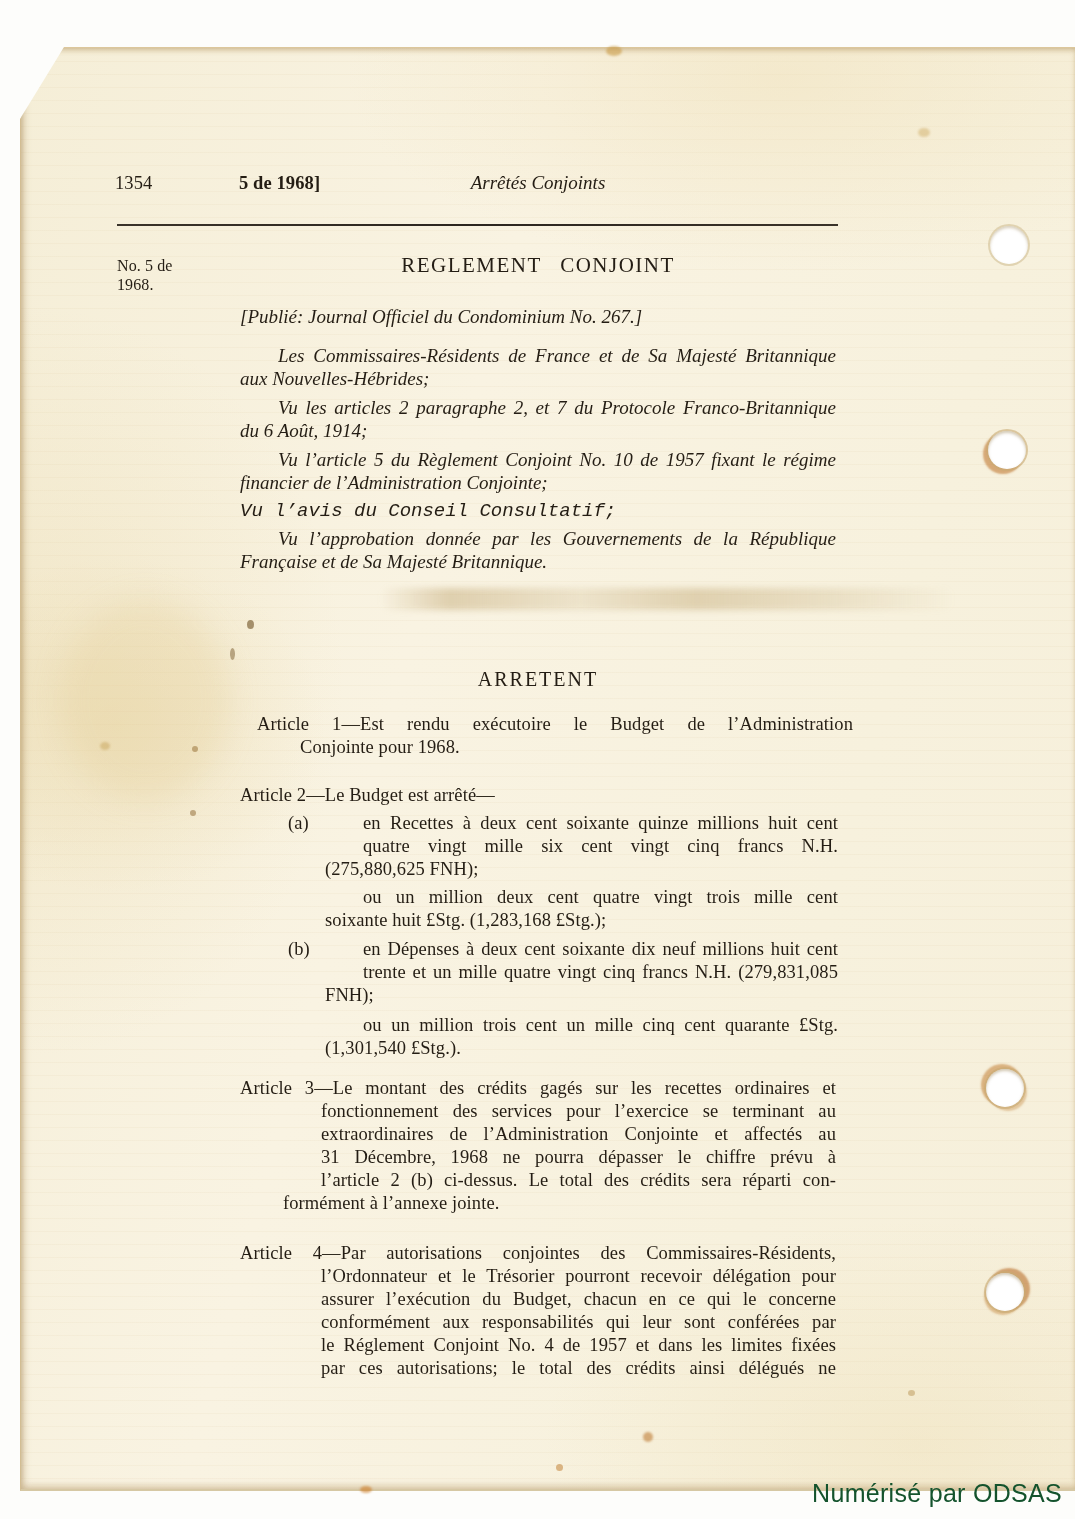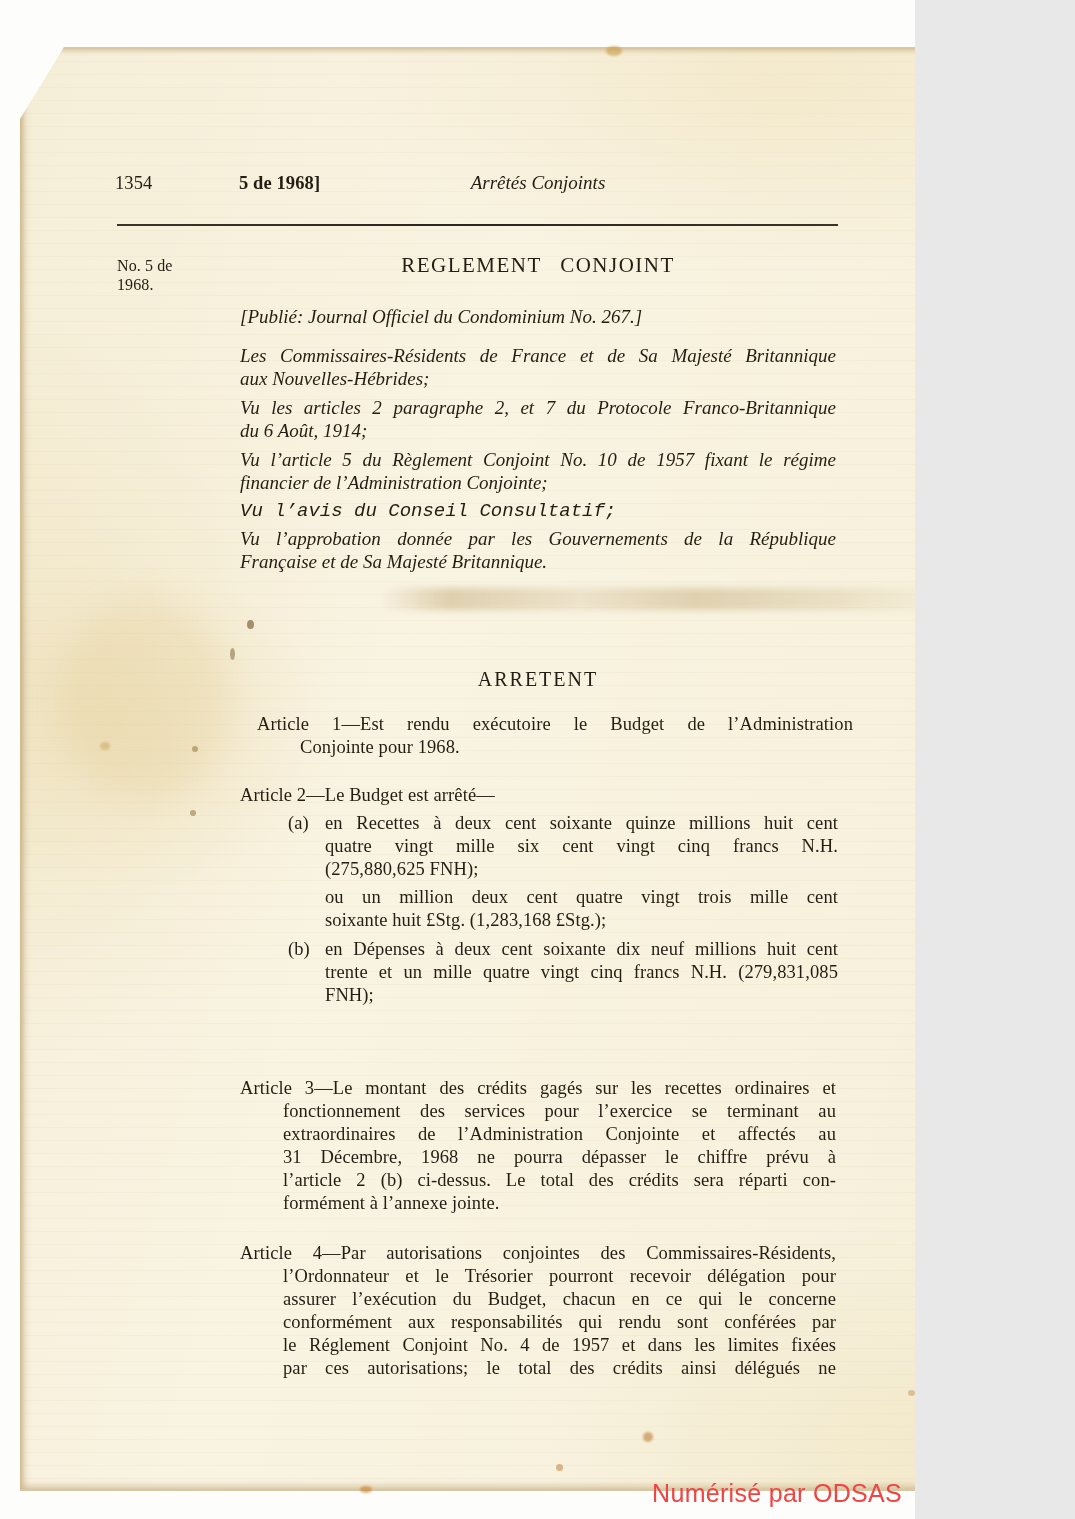--- a/index.html
+++ b/index.html
@@ -1,17 +1,17 @@
 <!DOCTYPE html>
 <html><head>
 <meta charset="utf-8">
 <style>
   html,body { margin:0; padding:0; background:#e8e8e8; }
   .scan {
-    position:relative; width:915px; height:1519px; overflow:hidden;
+    position:relative; width:1075px; height:1519px; overflow:hidden;
     background:#fdfdfb;
     font-family:"Liberation Serif", serif;
   }
   
   .paper {
     position:absolute; left:20px; top:47px; width:1055px; height:1441px;
     background:
       radial-gradient(620px 280px at 72% 2%, rgba(238,222,180,0.45), transparent 70%),
       radial-gradient(420px 520px at 2% 44%, rgba(231,211,160,0.30), transparent 72%),
       radial-gradient(300px 240px at 9% 47%, rgba(226,202,140,0.25), transparent 70%),
@@ -41,34 +41,34 @@
     position:absolute; left:380px; top:588px; width:575px; height:22px;
     background:linear-gradient(90deg, rgba(190,165,110,0) 0%, rgba(188,160,105,0.42) 12%,
       rgba(188,160,105,0.18) 35%, rgba(188,160,105,0.40) 55%, rgba(188,160,105,0.22) 78%, rgba(190,165,110,0) 100%);
     filter:blur(3px); border-radius:10px;
   }
   
   .txt { position:absolute; color:#241d14; }
   .roman { font-size:18.5px; line-height:23px; letter-spacing:0.1px; }
   .ital  { font-size:19px;  line-height:23px; font-style:italic; }
   .ln { height:23px; overflow:hidden; }
-  .ln.j { text-align:justify; }
+  .ln.j { text-align:justify;margin-left:38px; }
   .ln.j::after { content:""; display:inline-block; width:100%; height:0; }
   .hang .ln:first-child { margin-left:-43px; width:calc(100% + 43px); }
   .center { text-align:center; }
   .hdr-issue { font-weight:bold; }
   .doc-title { font-size:21px; letter-spacing:1.5px; word-spacing:12px; }
   .arretent  { font-size:20px; letter-spacing:2px; }
   .rule { position:absolute; left:117px; top:224px; width:721px; height:2px;
           background:linear-gradient(90deg,#3a332a 0%, #2c2620 50%, #3a332a 100%); }
   .margin-note { font-size:16px; line-height:19px; }
   .item-marker { position:absolute; left:-37px; top:0; }
   .watermark {
     position:absolute; right:13px; top:1479px;
-    font-family:"Liberation Sans", sans-serif; font-size:25px; color:#ef4444; letter-spacing:0.3px;
+    font-family:"Liberation Sans", sans-serif; font-size:25px; color:#14532d; letter-spacing:0.3px;
   }
 </style>
 </head>
 <body>
 
 <div class="scan">
 
   <div class="paper"></div>
 
   <div class="ghost"></div>
@@ -148,34 +148,38 @@
     </div>
 
   <div class="txt roman" style="left:325px; top:938px; width:513px;">
     <span class="item-marker">(b)</span>
     <div>
         <div class="ln j">en Dépenses à deux cent soixante dix neuf millions huit cent</div>
         <div class="ln j">trente et un mille quatre vingt cinq francs N.H. (279,831,085</div>
         <div class="ln">FNH);</div>
       </div>
   </div>
+  <div class="txt roman" style="left:325px; top:1014px; width:513px;">
+      <div class="ln j">ou un million trois cent un mille cinq cent quarante £Stg.</div>
+      <div class="ln">(1,301,540 £Stg.).</div>
+    </div>
 
   <div class="txt roman hang" style="left:283px; top:1077px; width:553px;">
       <div class="ln j">Article 3—Le montant des crédits gagés sur les recettes ordinaires et</div>
       <div class="ln j">fonctionnement des services pour l’exercice se terminant au</div>
       <div class="ln j">extraordinaires de l’Administration Conjointe et affectés au</div>
       <div class="ln j">31 Décembre, 1968 ne pourra dépasser le chiffre prévu à</div>
       <div class="ln j">l’article 2 (b) ci-dessus. Le total des crédits sera réparti con-</div>
       <div class="ln">formément à l’annexe jointe.</div>
     </div>
 
   <div class="txt roman hang" style="left:283px; top:1242px; width:553px;">
       <div class="ln j">Article 4—Par autorisations conjointes des Commissaires-Résidents,</div>
       <div class="ln j">l’Ordonnateur et le Trésorier pourront recevoir délégation pour</div>
       <div class="ln j">assurer l’exécution du Budget, chacun en ce qui le concerne</div>
-      <div class="ln j">conformément aux responsabilités qui rendu sont conférées par</div>
+      <div class="ln j">conformément aux responsabilités qui leur sont conférées par</div>
       <div class="ln j">le Réglement Conjoint No. 4 de 1957 et dans les limites fixées</div>
       <div class="ln j">par ces autorisations; le total des crédits ainsi délégués ne</div>
     </div>
 
   <div class="watermark">Numérisé par ODSAS</div>
 
 </div>
 
 </body></html>

